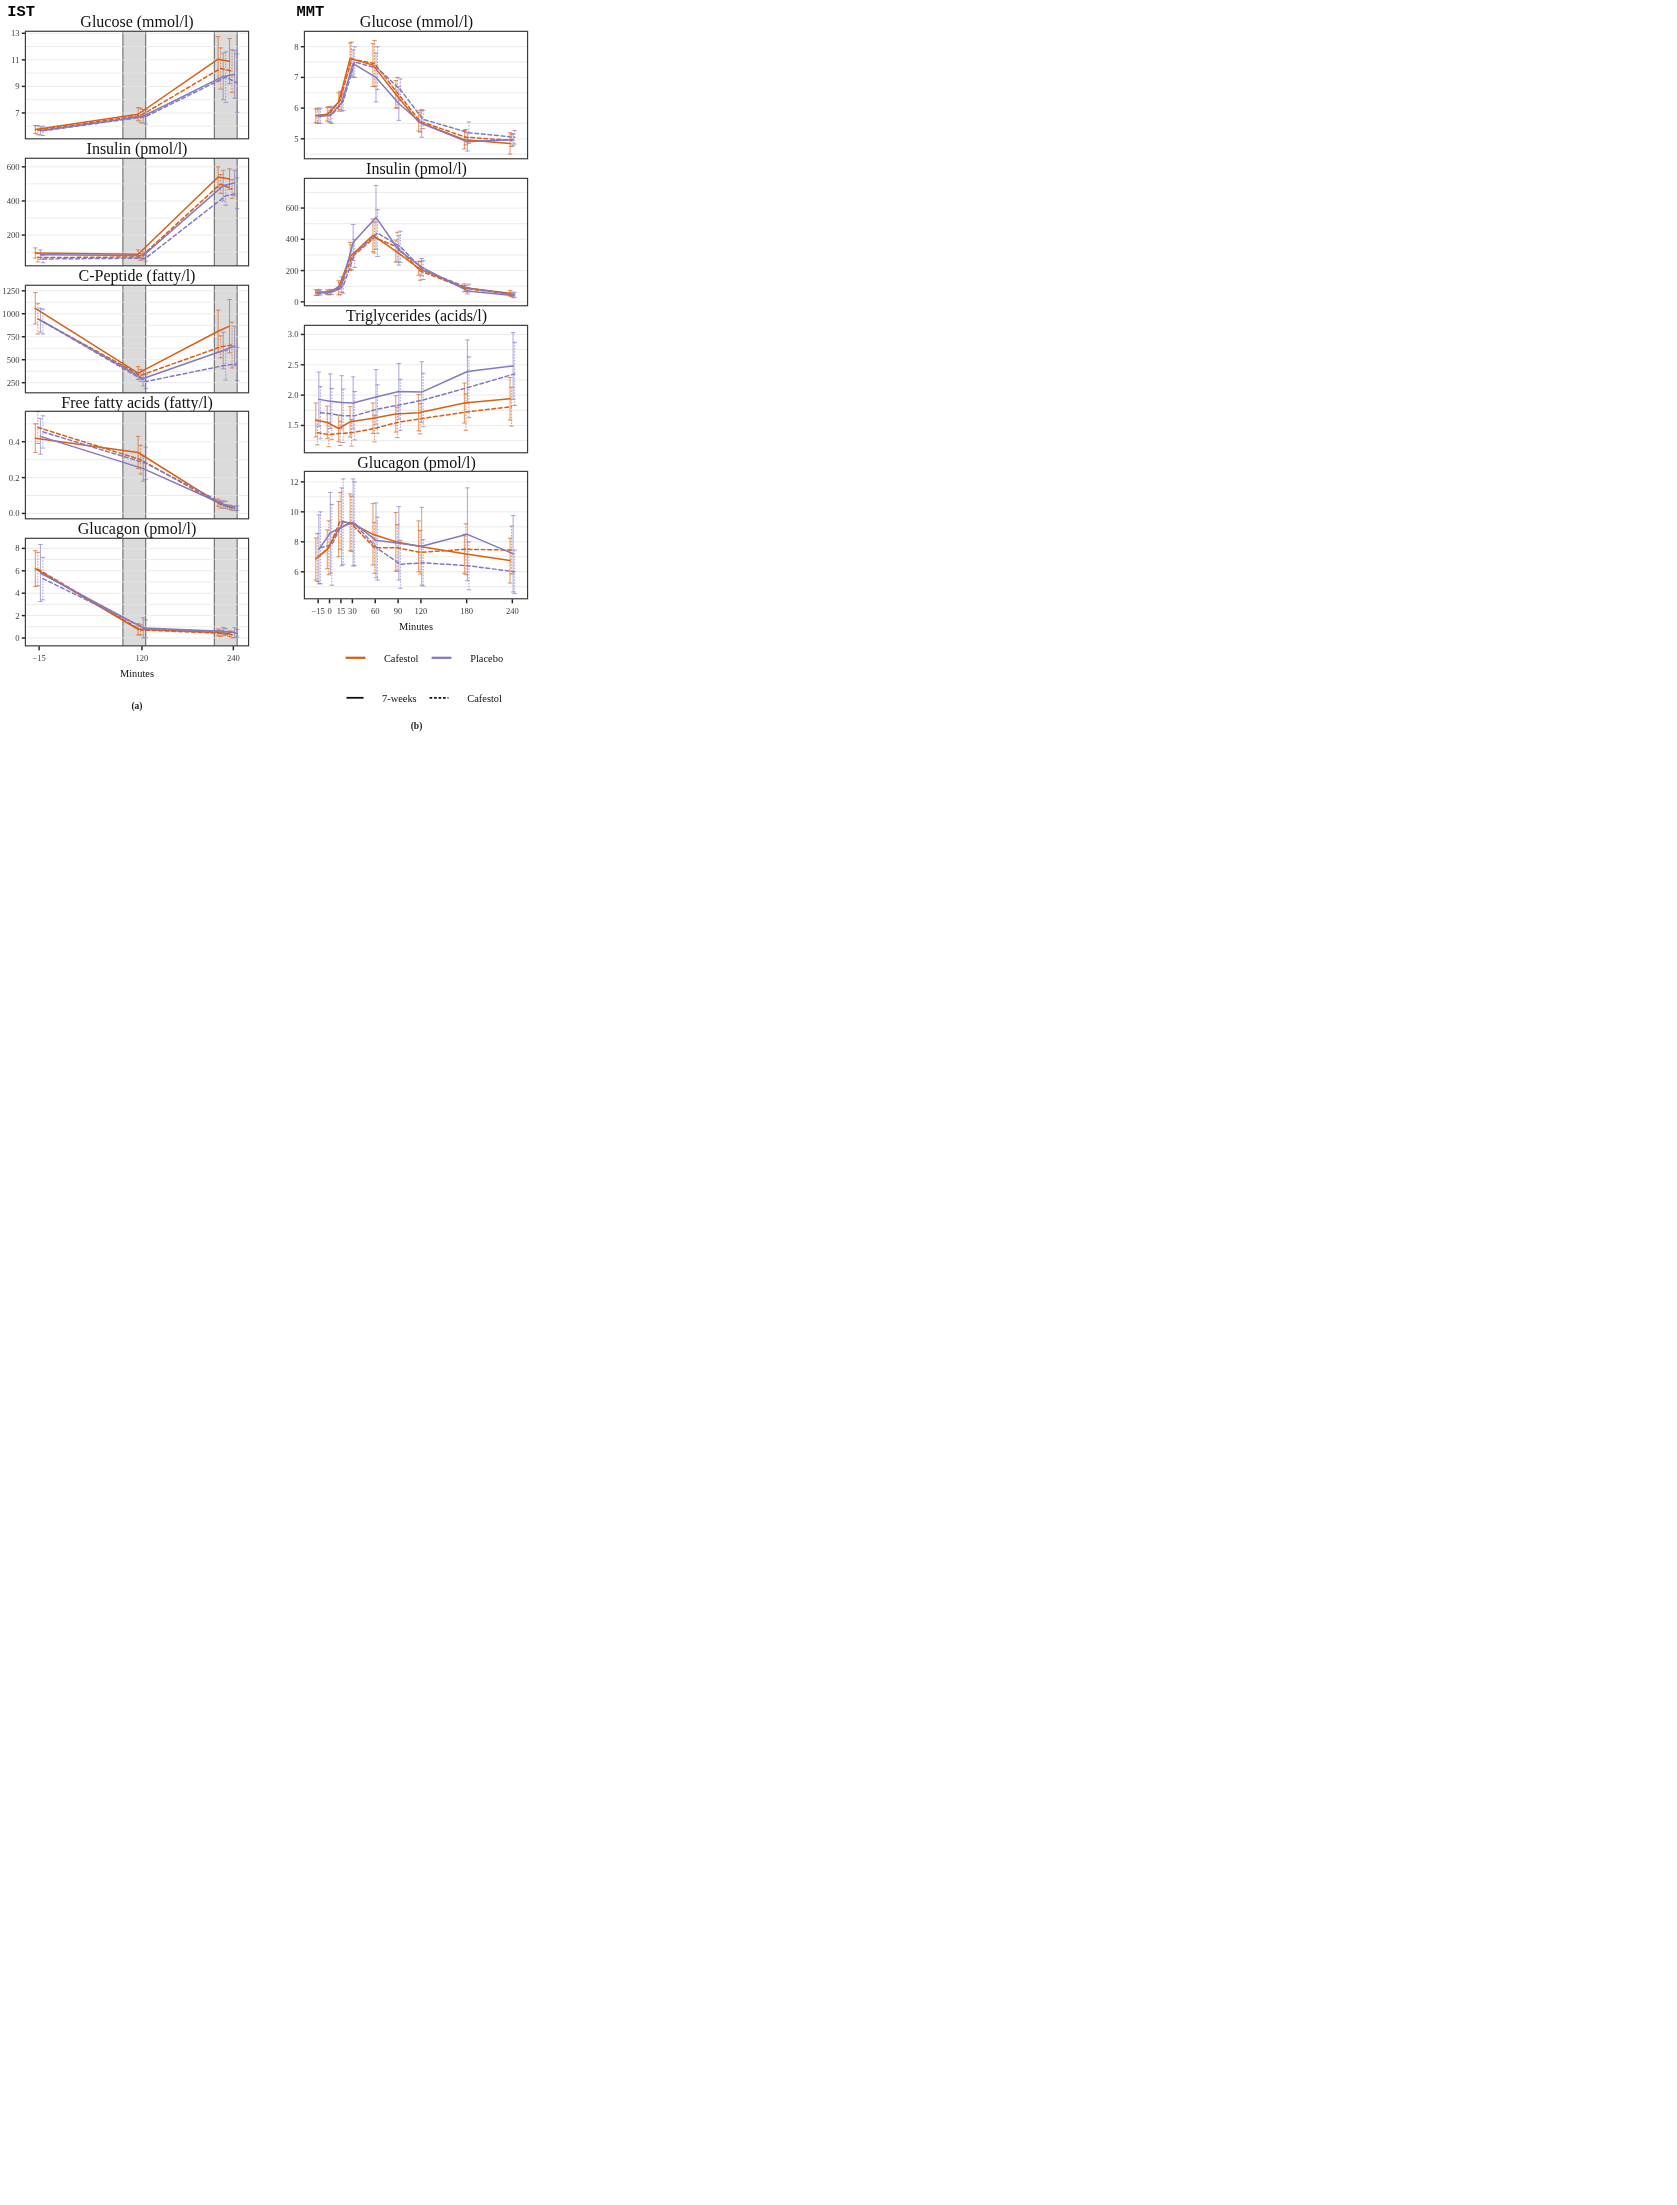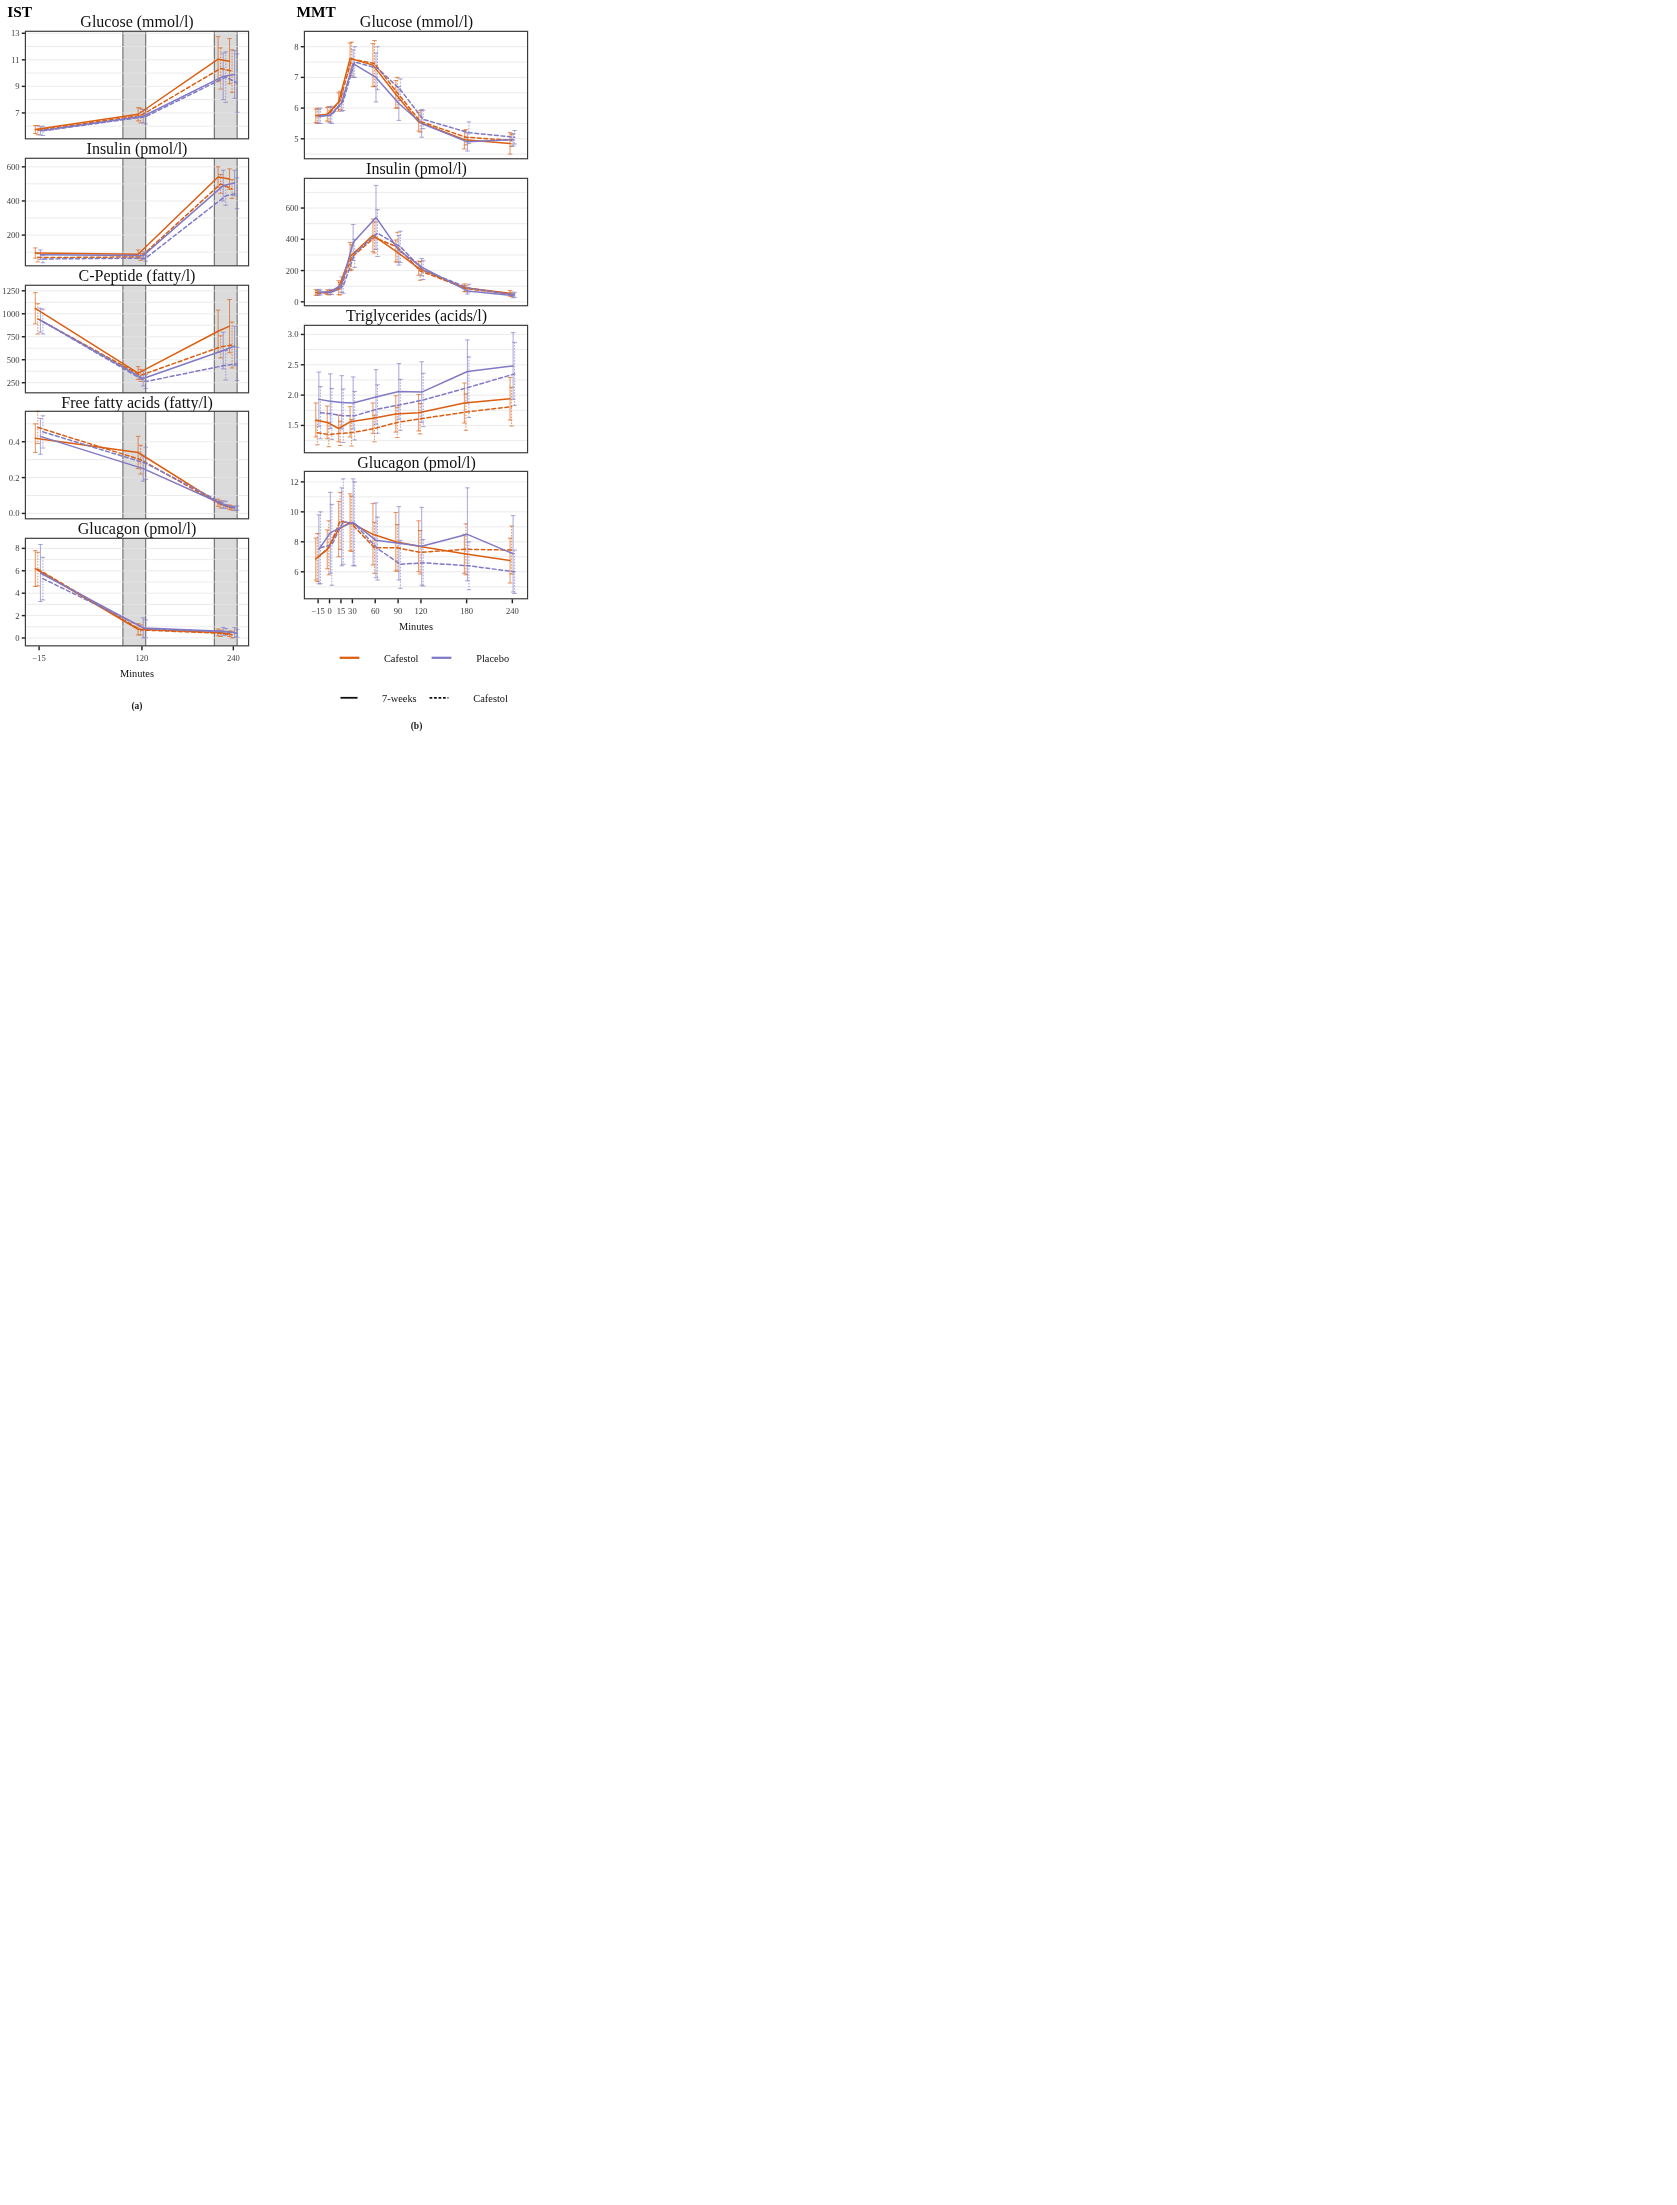--- a/index.html
+++ b/index.html
@@ -1,31 +1,31 @@
 <!DOCTYPE html>
 <html style="font-size:7.2px"><head>
 <meta charset="utf-8">
 <style>
   html,body{margin:0;padding:0;background:#ffffff;}
   body{width:559px;height:735px;font-family:"Liberation Serif",serif;color:#1a1a1a;position:relative;}
   .page{display:flex;width:559px;}
   .col{width:280px;position:relative;box-sizing:border-box;padding-top:16.3px;}
-  .col-header{position:absolute;font-family:Liberation Serif, serif;font-weight:bold;font-size:15.4px;color:#000;top:2.7px;text-align:center;}
+  .col-header{position:absolute;font-family:Liberation Mono, monospace;font-weight:bold;font-size:15.4px;color:#000;top:2.7px;text-align:center;}
   .col-a .col-header{left:7.2px;}
   .col-b .col-header{left:17px;}
   .panel{position:relative;}
   .panel-title{font-size:16px;text-align:center;width:224px;margin-left:25px;height:11.8px;line-height:11px;color:#111;}
   .plot{line-height:0;margin-left:0.9px;}
   svg text.tick{font-family:"Liberation Serif",serif;font-size:19px;fill:#3c3c3c;}
   svg text.axis-label{font-family:"Liberation Serif",serif;font-size:23px;fill:#111;}
   .caption{font-size:9.5px;font-weight:bold;text-align:center;width:224px;margin-left:25px;margin-top:12.7px;}
   .legend{margin-top:6.3px;width:235px;margin-left:27px;}
   .legend-row{display:flex;justify-content:center;align-items:center;gap:12.7px;height:21px;}
   .legend-row + .legend-row{margin-top:19px;}
-  .legend-item{display:flex;align-items:center;gap:24px;}
+  .legend-item{display:flex;align-items:center;gap:18px;}
   .legend-label{font-size:10.4px;color:#111;}
   .swatch{display:inline-block;}
 </style>
 </head>
 <body>
 
 <div class="page">
   <div class="col col-a">
     <div class="col-header">IST</div>
 

